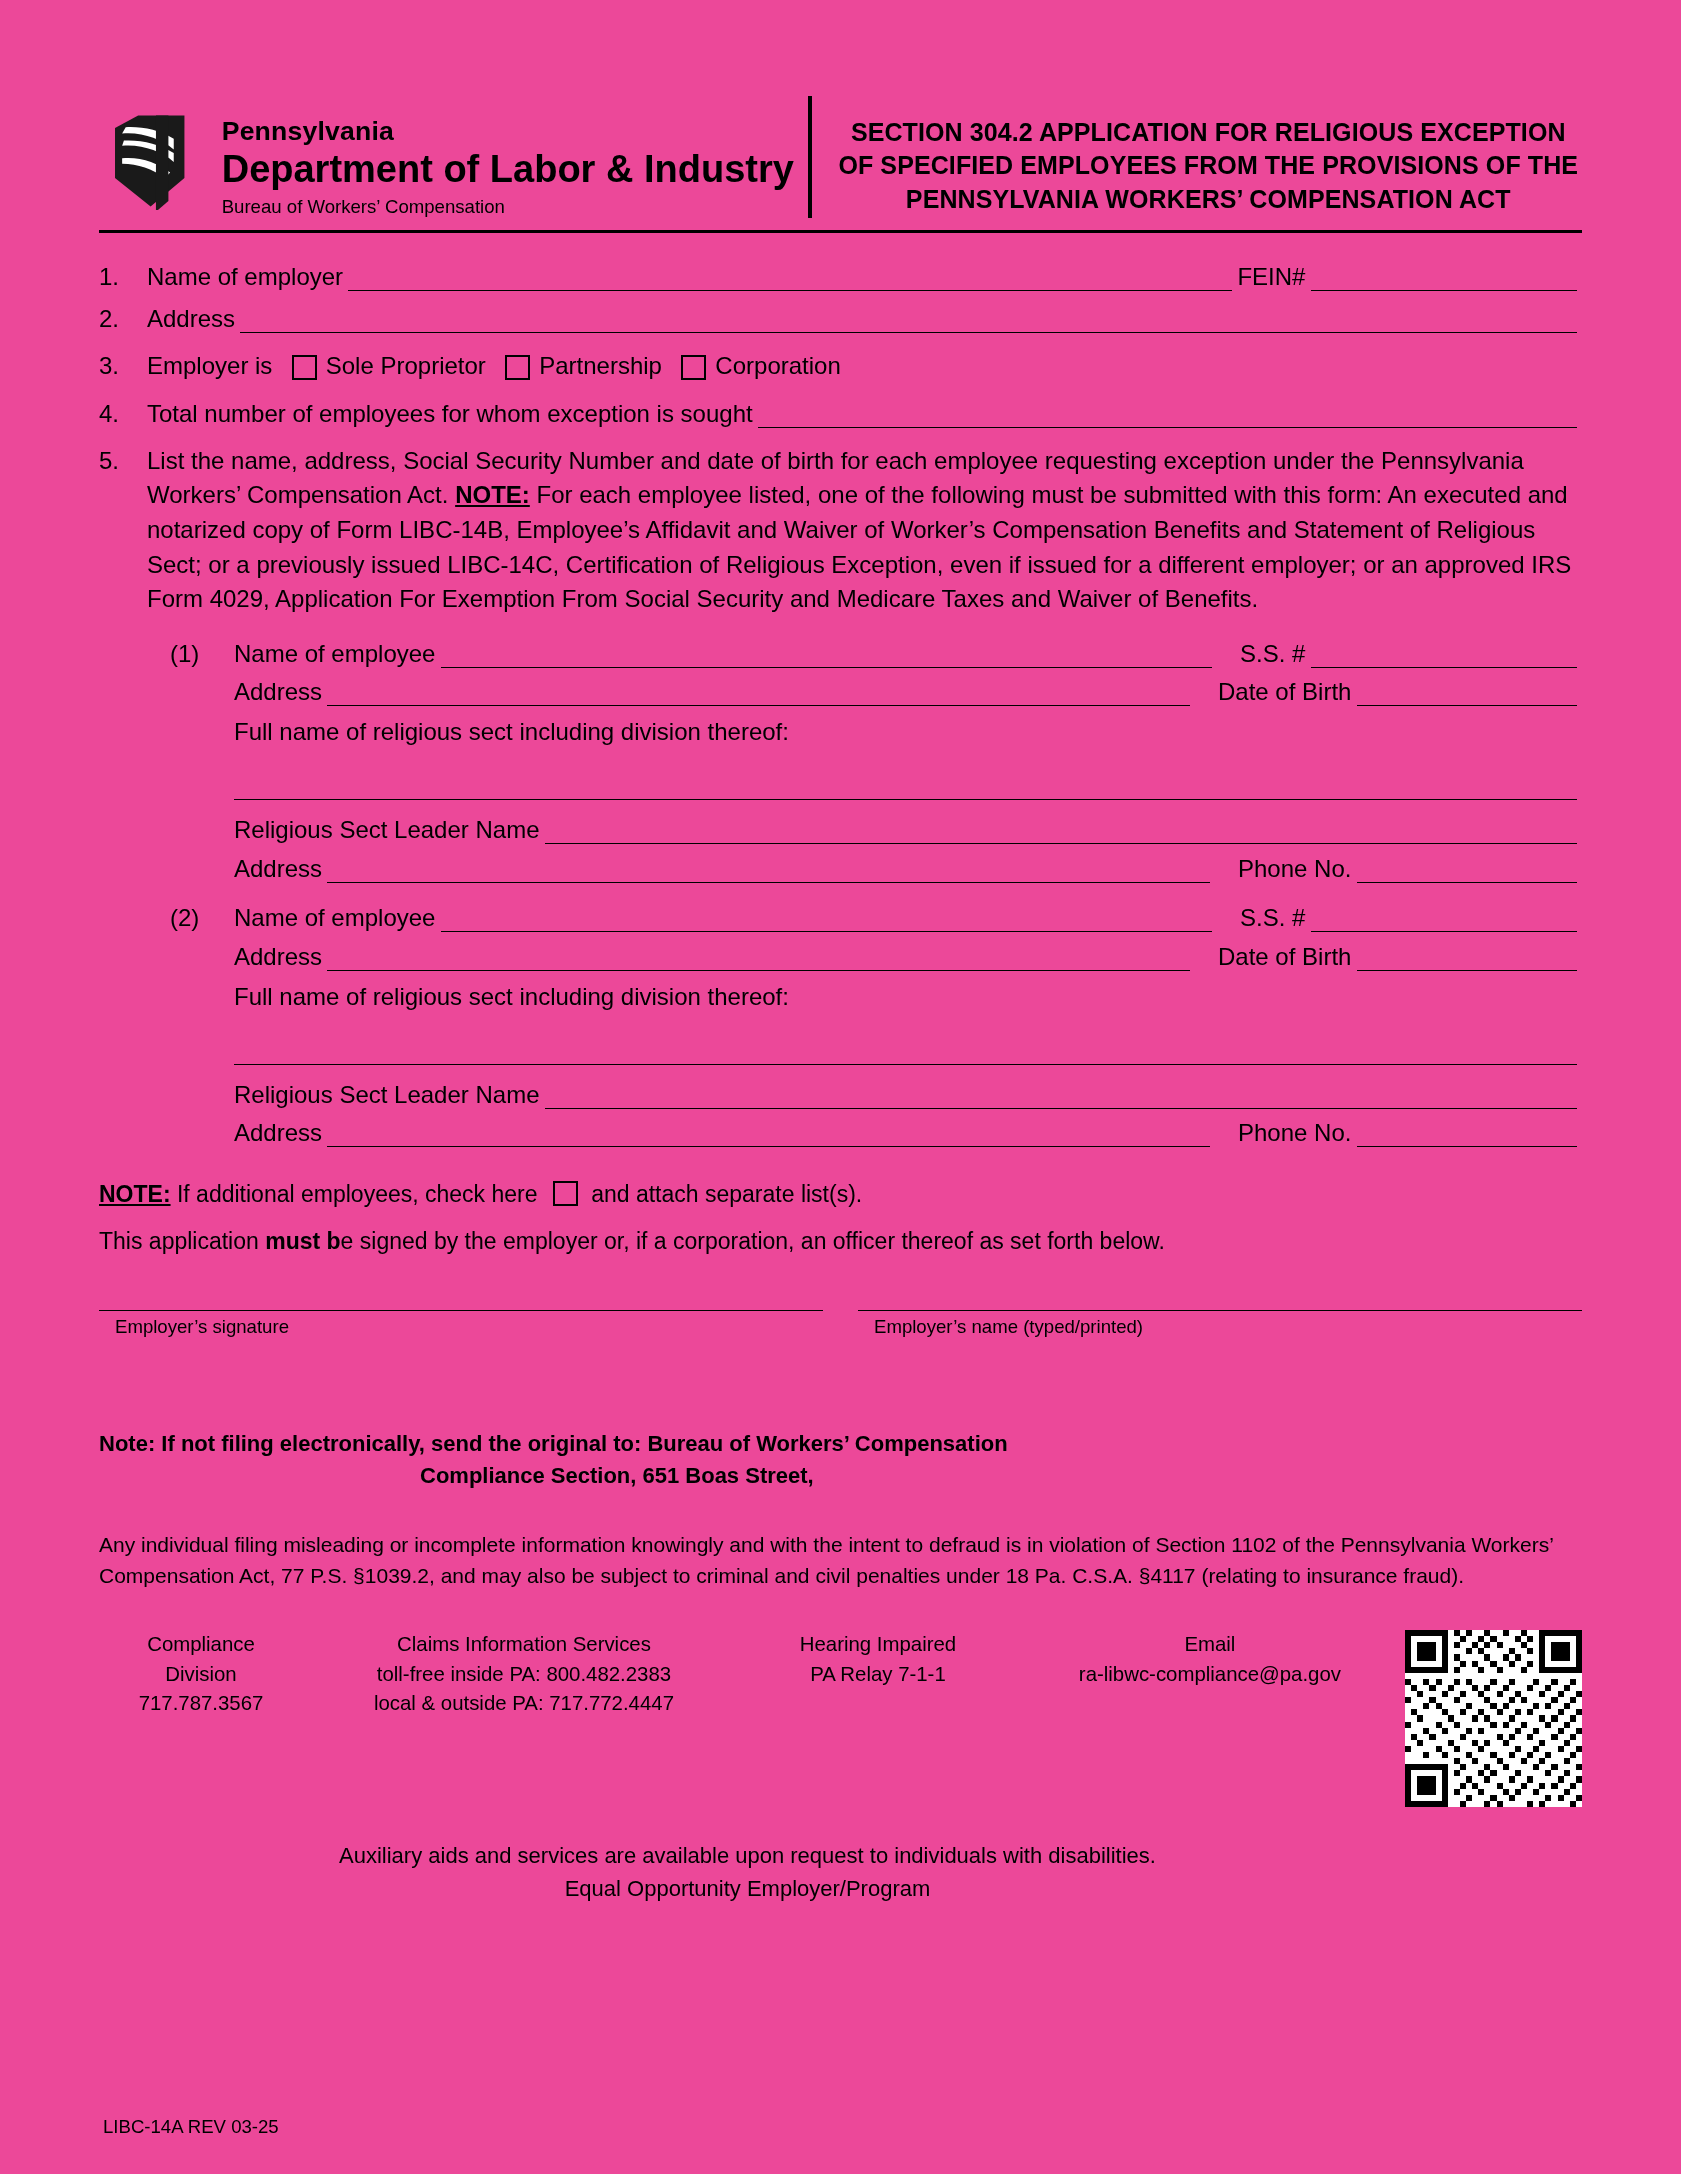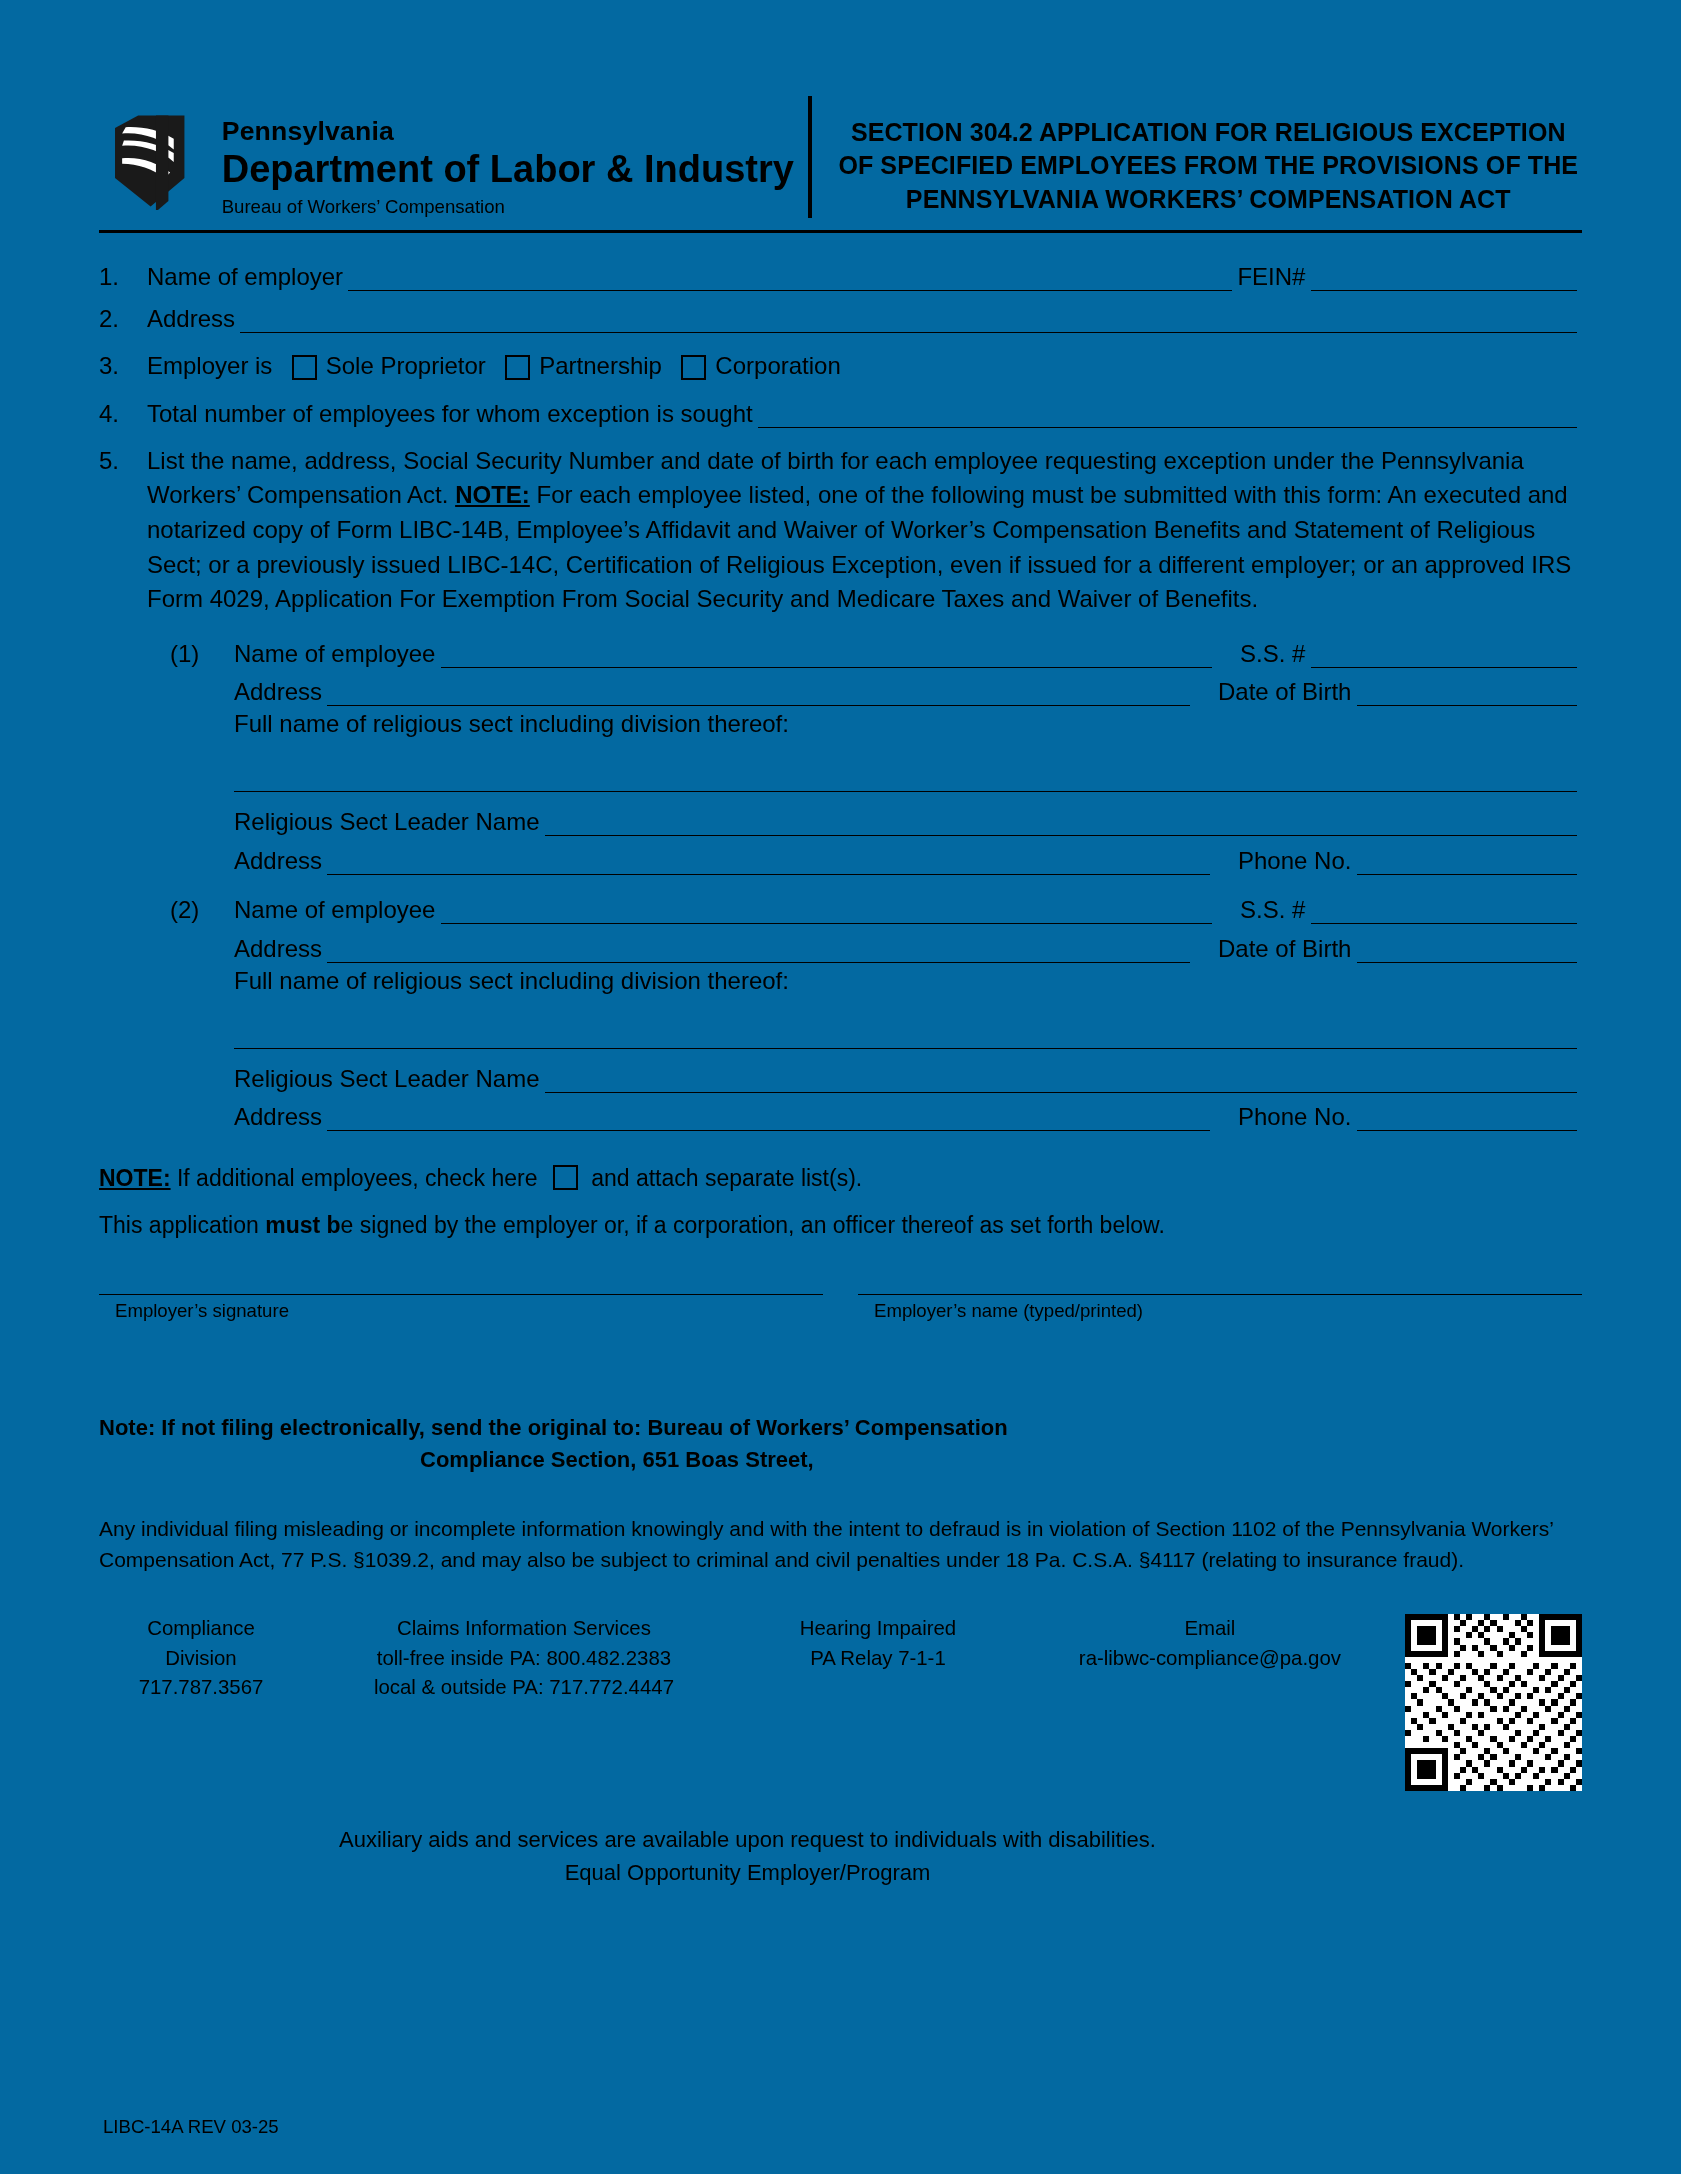--- a/index.html
+++ b/index.html
@@ -10,21 +10,21 @@
   body {
     font-family: "Liberation Sans", sans-serif;
     color: #000000;
   }
   .page {
     width: 1681px;
     min-height: 2175px;
     box-sizing: border-box;
     padding: 96px 99px 0 99px;
     position: relative;
-    background: #0369a1;
+    background: #ec4899;
   }
 
   
   .header {
     display: flex;
     align-items: stretch;
     border-bottom: 3.5px solid #000;
     padding-bottom: 12.4px;
   }
   .brand {
@@ -128,21 +128,21 @@
     margin-top: 10.6px;
   }
   .emp .marker {
     position: absolute;
     margin-left: -64px;
     font-size: 24px;
   }
   .emp-wrap { position: relative; }
   .fixedlbl { white-space: nowrap; }
   .gap { width: 23px; flex: none; }
-  .plain { font-size: 24px; margin-top: 4px; }
+  .plain { font-size: 24px; margin-top: 12px; }
 
   
   .noteblock { margin-top: 30px; font-size: 23px; line-height: 1.5; }
   .noteblock .cb { vertical-align: -3.5px; margin: 0 7px 0 8.9px; }
   .b { font-weight: bold; }
 
   
   .sig {
     margin-top: 51px;
     display: flex;

